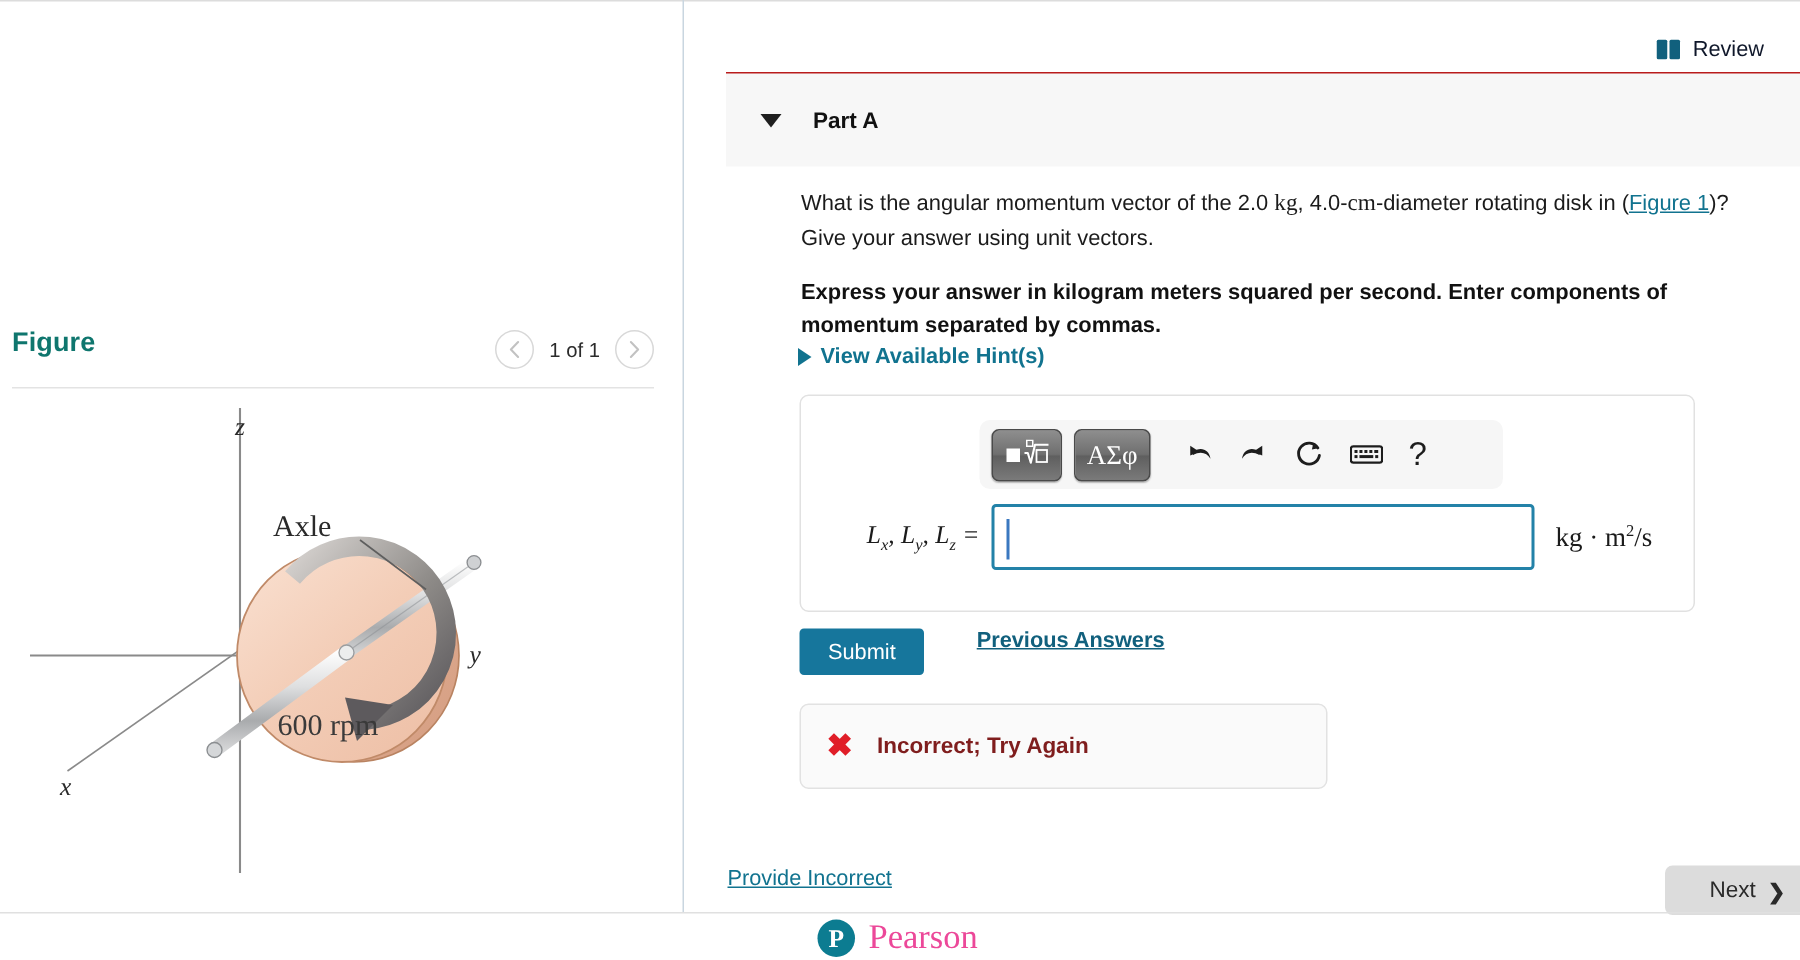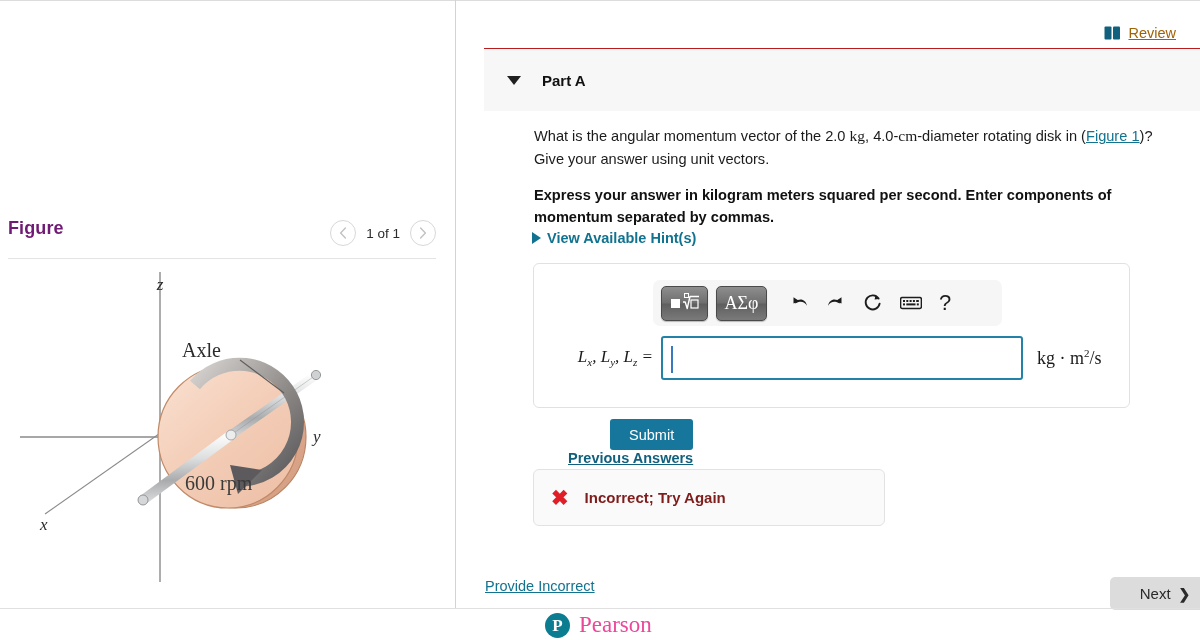--- a/index.html
+++ b/index.html
@@ -15,21 +15,21 @@
   .top-rule { position:absolute; left:0; top:0; width:1200px; height:1px; background:#dcdcdc; }
 
   
   .v-divider { position:absolute; left:455px; top:0; width:1px; height:608px; background:#c9d6e0; }
 
   
   .figure-pane { position:absolute; left:0; top:0; width:455px; height:640px; }
   .figure-head { position:absolute; left:8px; top:218px; width:428px; height:34px; }
   .figure-title {
     position:absolute; left:0; top:0;
-    font-size:18px; font-weight:bold; color:#701a75; letter-spacing:.1px;
+    font-size:18px; font-weight:bold; color:#0f766e; letter-spacing:.1px;
   }
   .fig-nav { position:absolute; right:0; top:2px; display:flex; align-items:center; gap:10px; }
   .nav-circle {
     width:24px; height:24px; border-radius:50%;
     border:1px solid #d8d8d8; background:#fff;
     display:flex; align-items:center; justify-content:center;
     color:#bdbdbd; font-size:12px; line-height:1;
   }
   .nav-count { font-size:13.5px; color:#2b2b2b; }
   .figure-rule { position:absolute; left:8px; top:258px; width:428px; height:1px; background:#e3e3e3; }
@@ -37,21 +37,21 @@
   .figure-canvas { position:absolute; left:0px; top:262px; width:455px; height:350px; }
 
   
   .problem { position:absolute; left:456px; top:0; width:744px; height:640px; }
 
   .review-link {
     position:absolute; right:24px; top:25px;
     display:flex; align-items:center; gap:7px;
     color:#0f6e8c; font-size:14.5px; text-decoration:none;
   }
-  .review-link .rl-text { text-decoration:underline; color:#a16207; }
+  .review-link .rl-text { color:#0f172a; }
 
   .parta-bar {
     position:absolute; left:28px; top:48px; width:716px; height:62px;
     background:#f7f7f7; border-top:1px solid #b91c1c;
     display:flex; align-items:center;
   }
   .parta-caret {
     margin-left:23px; width:0;height:0;
     border-left:7px solid transparent; border-right:7px solid transparent;
     border-top:9px solid #1f1f1f;
@@ -99,21 +99,21 @@
     width:362px; height:44px; border:2px solid #2382a8; border-radius:3px;
     background:#fff; box-sizing:border-box; position:relative;
   }
   .caret { position:absolute; left:8px; top:8px; width:1.5px; height:27px; background:#3a78c0; }
   .ans-units {
     margin-left:14px; font-family:"Liberation Serif", serif; font-size:18px; color:#1b1b1b;
   }
   .ans-units sup { font-size:11px; }
 
   
-  .submit-row { position:absolute; left:77px; top:419px; display:flex; align-items:flex-end; gap:0;flex-direction:column; }
+  .submit-row { position:absolute; left:77px; top:419px; display:flex; align-items:flex-start; gap:0; }
   .submit-btn {
     background:#16769c; color:#fff; border:none; border-radius:3px;
     padding:0 19px; height:31px; font-size:14.5px; font-family:"Liberation Sans", sans-serif;
     cursor:pointer;
   }
   .prev-answers {
     margin-left:35px; color:#11607d; font-size:14.5px; font-weight:bold; text-decoration:underline;
   }
 
   

